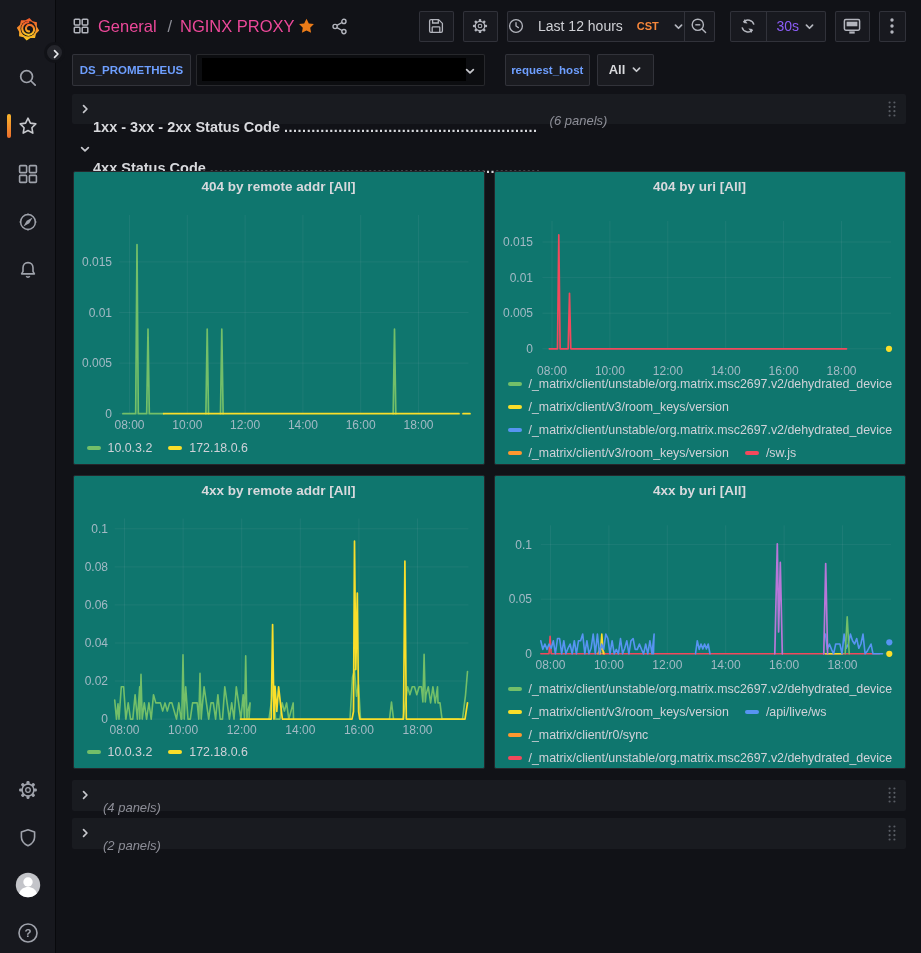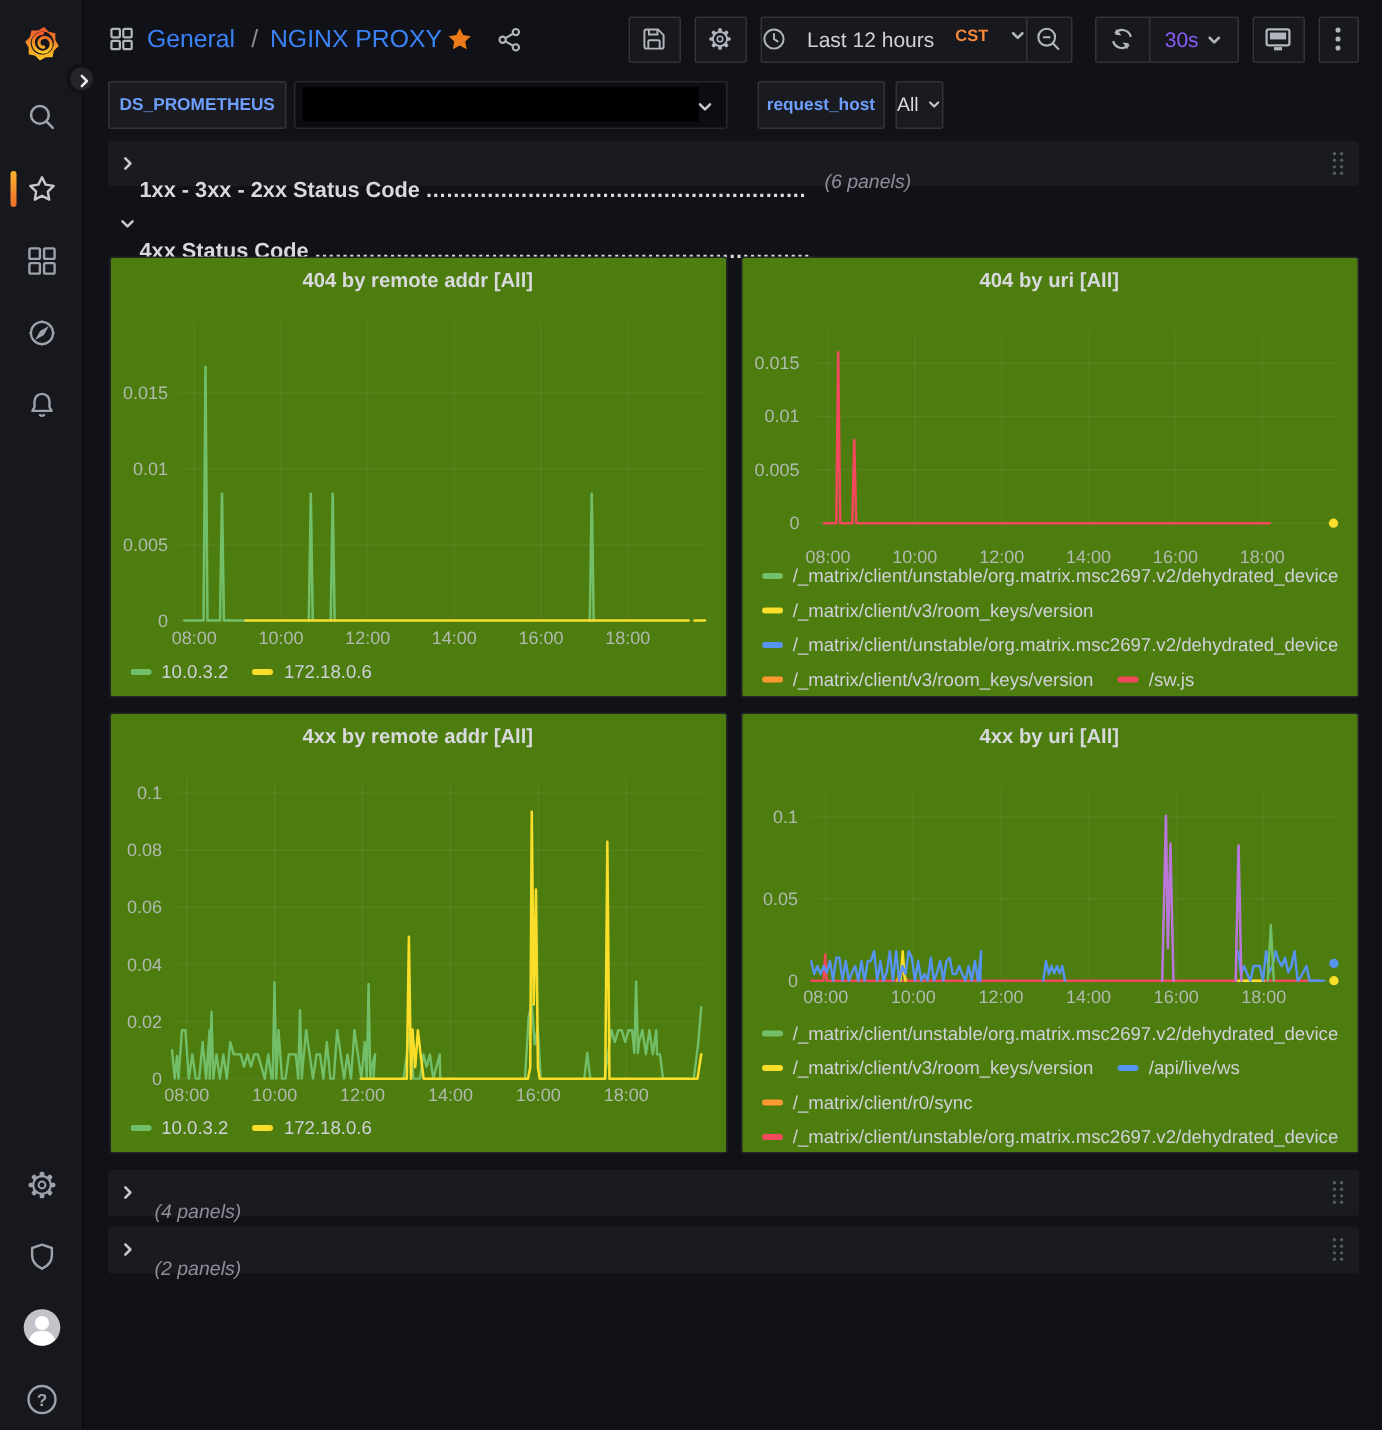--- a/index.html
+++ b/index.html
@@ -4,35 +4,35 @@
 html,body { width:921px; height:953px; background:#111217; font-family:"Liberation Sans",sans-serif; overflow:hidden; }
 .abs { position:absolute; }
 #app { position:relative; width:921px; height:953px; }
 
 #sidebar { position:absolute; left:0; top:0; width:56px; height:953px; background:#17181e; border-right:1px solid #08090c; }
 .sic { position:absolute; left:50%; transform:translate(-50%,-50%); line-height:0; }
 #navind { position:absolute; left:7px; top:114px; width:4px; height:24px; border-radius:2px; background:linear-gradient(#f9b52c,#ec6d2d); }
 #chevcirc { position:absolute; left:44px; top:42px; width:21px; height:21px; border-radius:50%; background:#25262c; border:3px solid #111217; z-index:5; }
 #chevcirc svg { position:absolute; left:3px; top:2.5px; }
 
-.crumbtxt { position:absolute; top:16.5px; font-size:16.5px; color:#3b82f6; font-weight:500; white-space:nowrap; }
+.crumbtxt { position:absolute; top:16.5px; font-size:16.5px; color:#ec4899; font-weight:500; white-space:nowrap; }
 .tbtn { position:absolute; top:10.5px; height:31px; border:1px solid rgba(204,204,220,0.15); background:rgba(204,204,220,0.04); border-radius:2px; color:#c7c8cd; display:flex; align-items:center; justify-content:center; }
 .tdivider { width:1px; height:100%; background:rgba(204,204,220,0.15); }
 
 .vlabel { position:absolute; top:53.5px; height:32px; border:1px solid rgba(204,204,220,0.14); background:rgba(204,204,220,0.05); border-radius:2px; color:#6e9fff; font-size:11.5px; font-weight:bold; display:flex; align-items:center; justify-content:center; }
 
 .rowh { position:absolute; left:72px; width:834px; height:30.5px; display:flex; align-items:center; color:#d8d9dd; }
 .rowh.bg { background:#191b20; border-radius:2px; }
 .rch { margin-left:7px; line-height:0; }
 .rtitle { margin-left:2px; font-size:14.5px; font-weight:bold; white-space:nowrap;margin-top:37px; }
 .rdots { letter-spacing:0.5px; }
 .rcount { margin-left:12px; font-size:13px; font-style:italic; color:#8d8e97; white-space:nowrap;margin-top:24px; }
 .rhandle { margin-left:auto; margin-right:9px; line-height:0; }
 
-.panel { position:absolute; width:412px; height:294px; background:#4d7c0f; border:1px solid #25262b; border-radius:2px; overflow:hidden;text-decoration:underline; }
+.panel { position:absolute; width:412px; height:294px; background:#0f766e; border:1px solid #25262b; border-radius:2px; overflow:hidden;text-decoration:underline; }
 .ptitle { position:absolute; top:7px; left:0; right:0; text-align:center; font-size:13.5px; font-weight:bold; color:#d8d9dd; }
 .psvg { position:absolute; left:0; top:0; }
 .lrow { position:absolute; left:13px; right:2px; height:21px; display:flex; align-items:center; overflow:hidden; white-space:nowrap; }
 .li { display:inline-flex; align-items:center; margin-right:16px; }
 .ld { display:inline-block; width:14px; height:4px; border-radius:2px; margin-right:7px; flex:none; }
 .lt { font-size:12.4px; color:#d0d1d8; }
 </style></head>
 <body>
 <div id="app">
 <div id="sidebar">
@@ -145,21 +145,21 @@
         <rect x="6.76" y="0.88" width="2.48" height="2.72" rx="0.87" transform="rotate(135 8.0 8.0)" fill="#b3b5bd"></rect>
         <rect x="6.76" y="0.88" width="2.48" height="2.72" rx="0.87" transform="rotate(180 8.0 8.0)" fill="#b3b5bd"></rect>
         <rect x="6.76" y="0.88" width="2.48" height="2.72" rx="0.87" transform="rotate(225 8.0 8.0)" fill="#b3b5bd"></rect>
         <rect x="6.76" y="0.88" width="2.48" height="2.72" rx="0.87" transform="rotate(270 8.0 8.0)" fill="#b3b5bd"></rect>
         <rect x="6.76" y="0.88" width="2.48" height="2.72" rx="0.87" transform="rotate(315 8.0 8.0)" fill="#b3b5bd"></rect>
         <circle cx="8.0" cy="8.0" r="4.72" fill="none" stroke="#b3b5bd" stroke-width="1.2"></circle>
         <circle cx="8.0" cy="8.0" r="1.84" fill="none" stroke="#b3b5bd" stroke-width="1.02"></circle>
       </svg>
     </div>
 <div class="tbtn" style="left:507px;width:208px">
-  <span style="display:flex;width:176px;justify-content:center;gap:14px">
+  <span style="display:flex;align-items:center;width:176px;justify-content:center;gap:14px">
     <svg width="16" height="16" viewBox="0 0 16 16" style="">
           <circle cx="8" cy="8" r="6.4" fill="none" stroke="#b3b5bd" stroke-width="1.3"></circle>
           <path d="M8 4.6 L8 8 L10.4 9.6" fill="none" stroke="#b3b5bd" stroke-width="1.3" stroke-linecap="round"></path>
         </svg>
         <span style="font-size:14px;color:#d0d1d6;white-space:nowrap">Last 12 hours</span>
         <span style="font-size:11px;font-weight:bold;color:#f7873b">CST</span>
         <svg width="11" height="11" viewBox="0 0 11 11" style="">
           <polyline points="2.42,4.18 5.5,7.260000000000001 8.58,4.18" fill="none" stroke="#b3b5bd" stroke-width="1.7" stroke-linecap="round" stroke-linejoin="round"></polyline>
         </svg>
   </span>
@@ -206,21 +206,21 @@
       </svg>
     </div>
 <div class="vlabel" style="left:72px;width:119px">DS_PROMETHEUS</div>
 <div class="abs" style="left:195.5px;top:53.5px;width:289px;height:32px;border:1px solid rgba(204,204,220,0.14);border-radius:2px;background:#0c0d10">
   <div class="abs" style="left:5px;top:3.5px;width:264px;height:23px;background:#000"></div>
   <div class="abs" style="right:8px;top:10px;line-height:0"><svg width="12" height="12" viewBox="0 0 12 12" style="">
           <polyline points="2.64,4.5600000000000005 6.0,7.92 9.36,4.5600000000000005" fill="none" stroke="#c7c8cd" stroke-width="1.7" stroke-linecap="round" stroke-linejoin="round"></polyline>
         </svg></div>
 </div>
 <div class="vlabel" style="left:504.5px;width:85.5px">request_host</div>
-<div class="vlabel" style="left:597px;width:32px;color:#d8d9dc;font-weight:normal;font-size:13px;gap:6px">All <svg width="11" height="11" viewBox="0 0 11 11" style="">
+<div class="vlabel" style="left:597px;width:57px;color:#d8d9dc;font-weight:bold;font-size:13px;gap:6px">All <svg width="11" height="11" viewBox="0 0 11 11" style="">
         <polyline points="2.42,4.18 5.5,7.260000000000001 8.58,4.18" fill="none" stroke="#c7c8cd" stroke-width="1.7" stroke-linecap="round" stroke-linejoin="round"></polyline>
       </svg></div>
 
 <div class="rowh bg" style="top:93.5px">
       <span class="rch"><svg width="12" height="12" viewBox="0 0 12 12" style="">
           <polyline points="4.5600000000000005,2.64 7.92,6.0 4.5600000000000005,9.36" fill="none" stroke="#c7c8cd" stroke-width="1.7" stroke-linecap="round" stroke-linejoin="round"></polyline>
         </svg></span>
       <span class="rtitle">1xx - 3xx - 2xx Status Code <span class="rdots">........................................................</span></span>
       <span class="rcount">(6 panels)</span>
       <span class="rhandle"><svg width="10" height="18" viewBox="0 0 10 18" style="">

